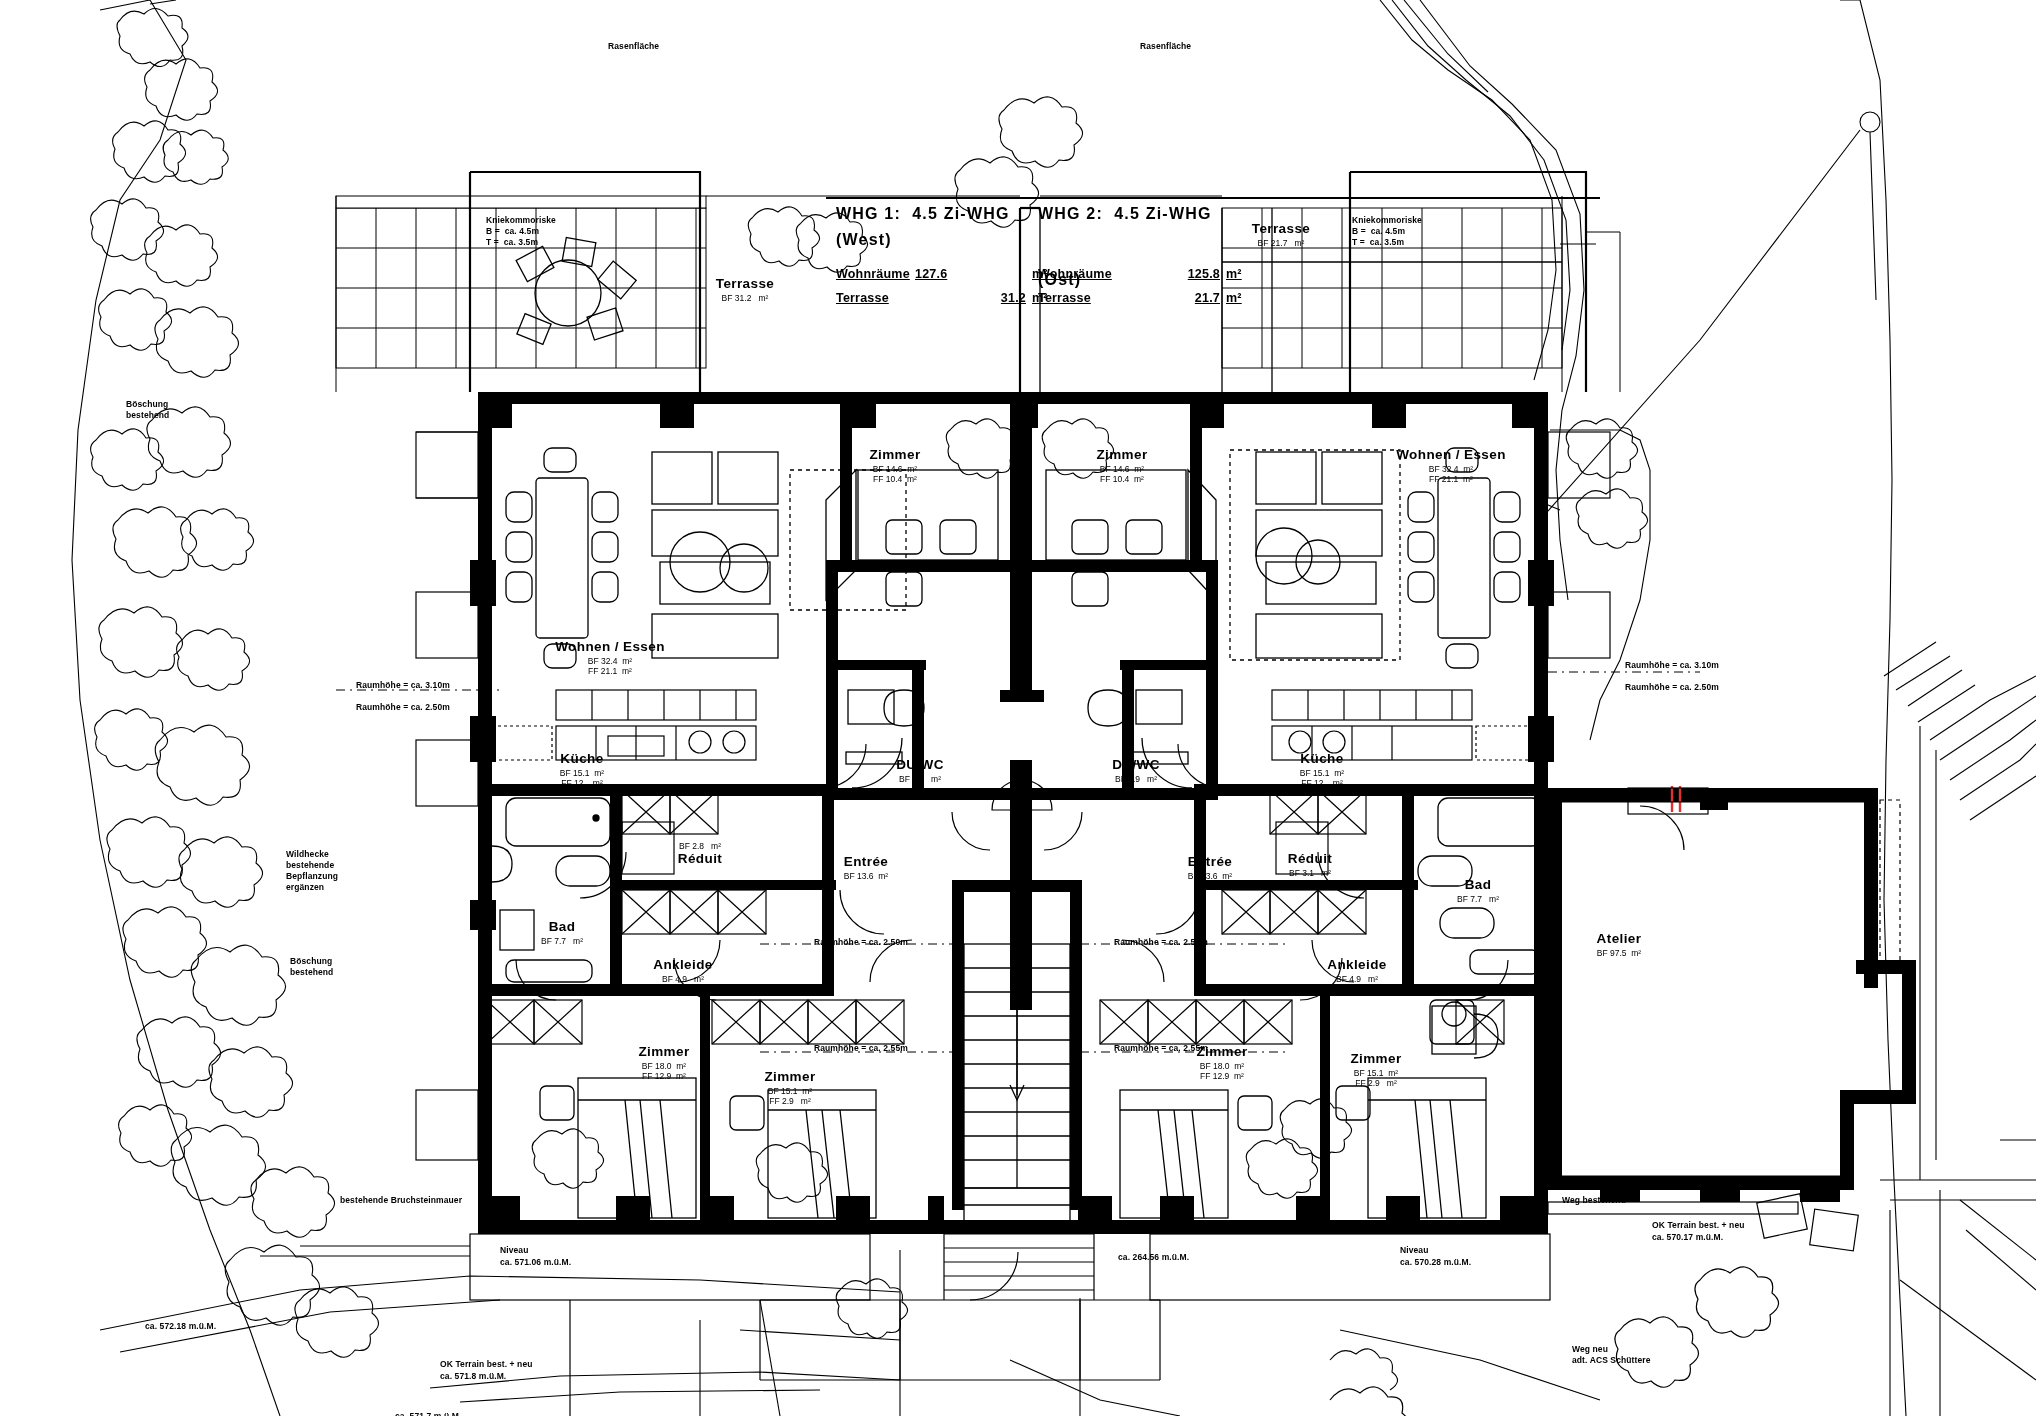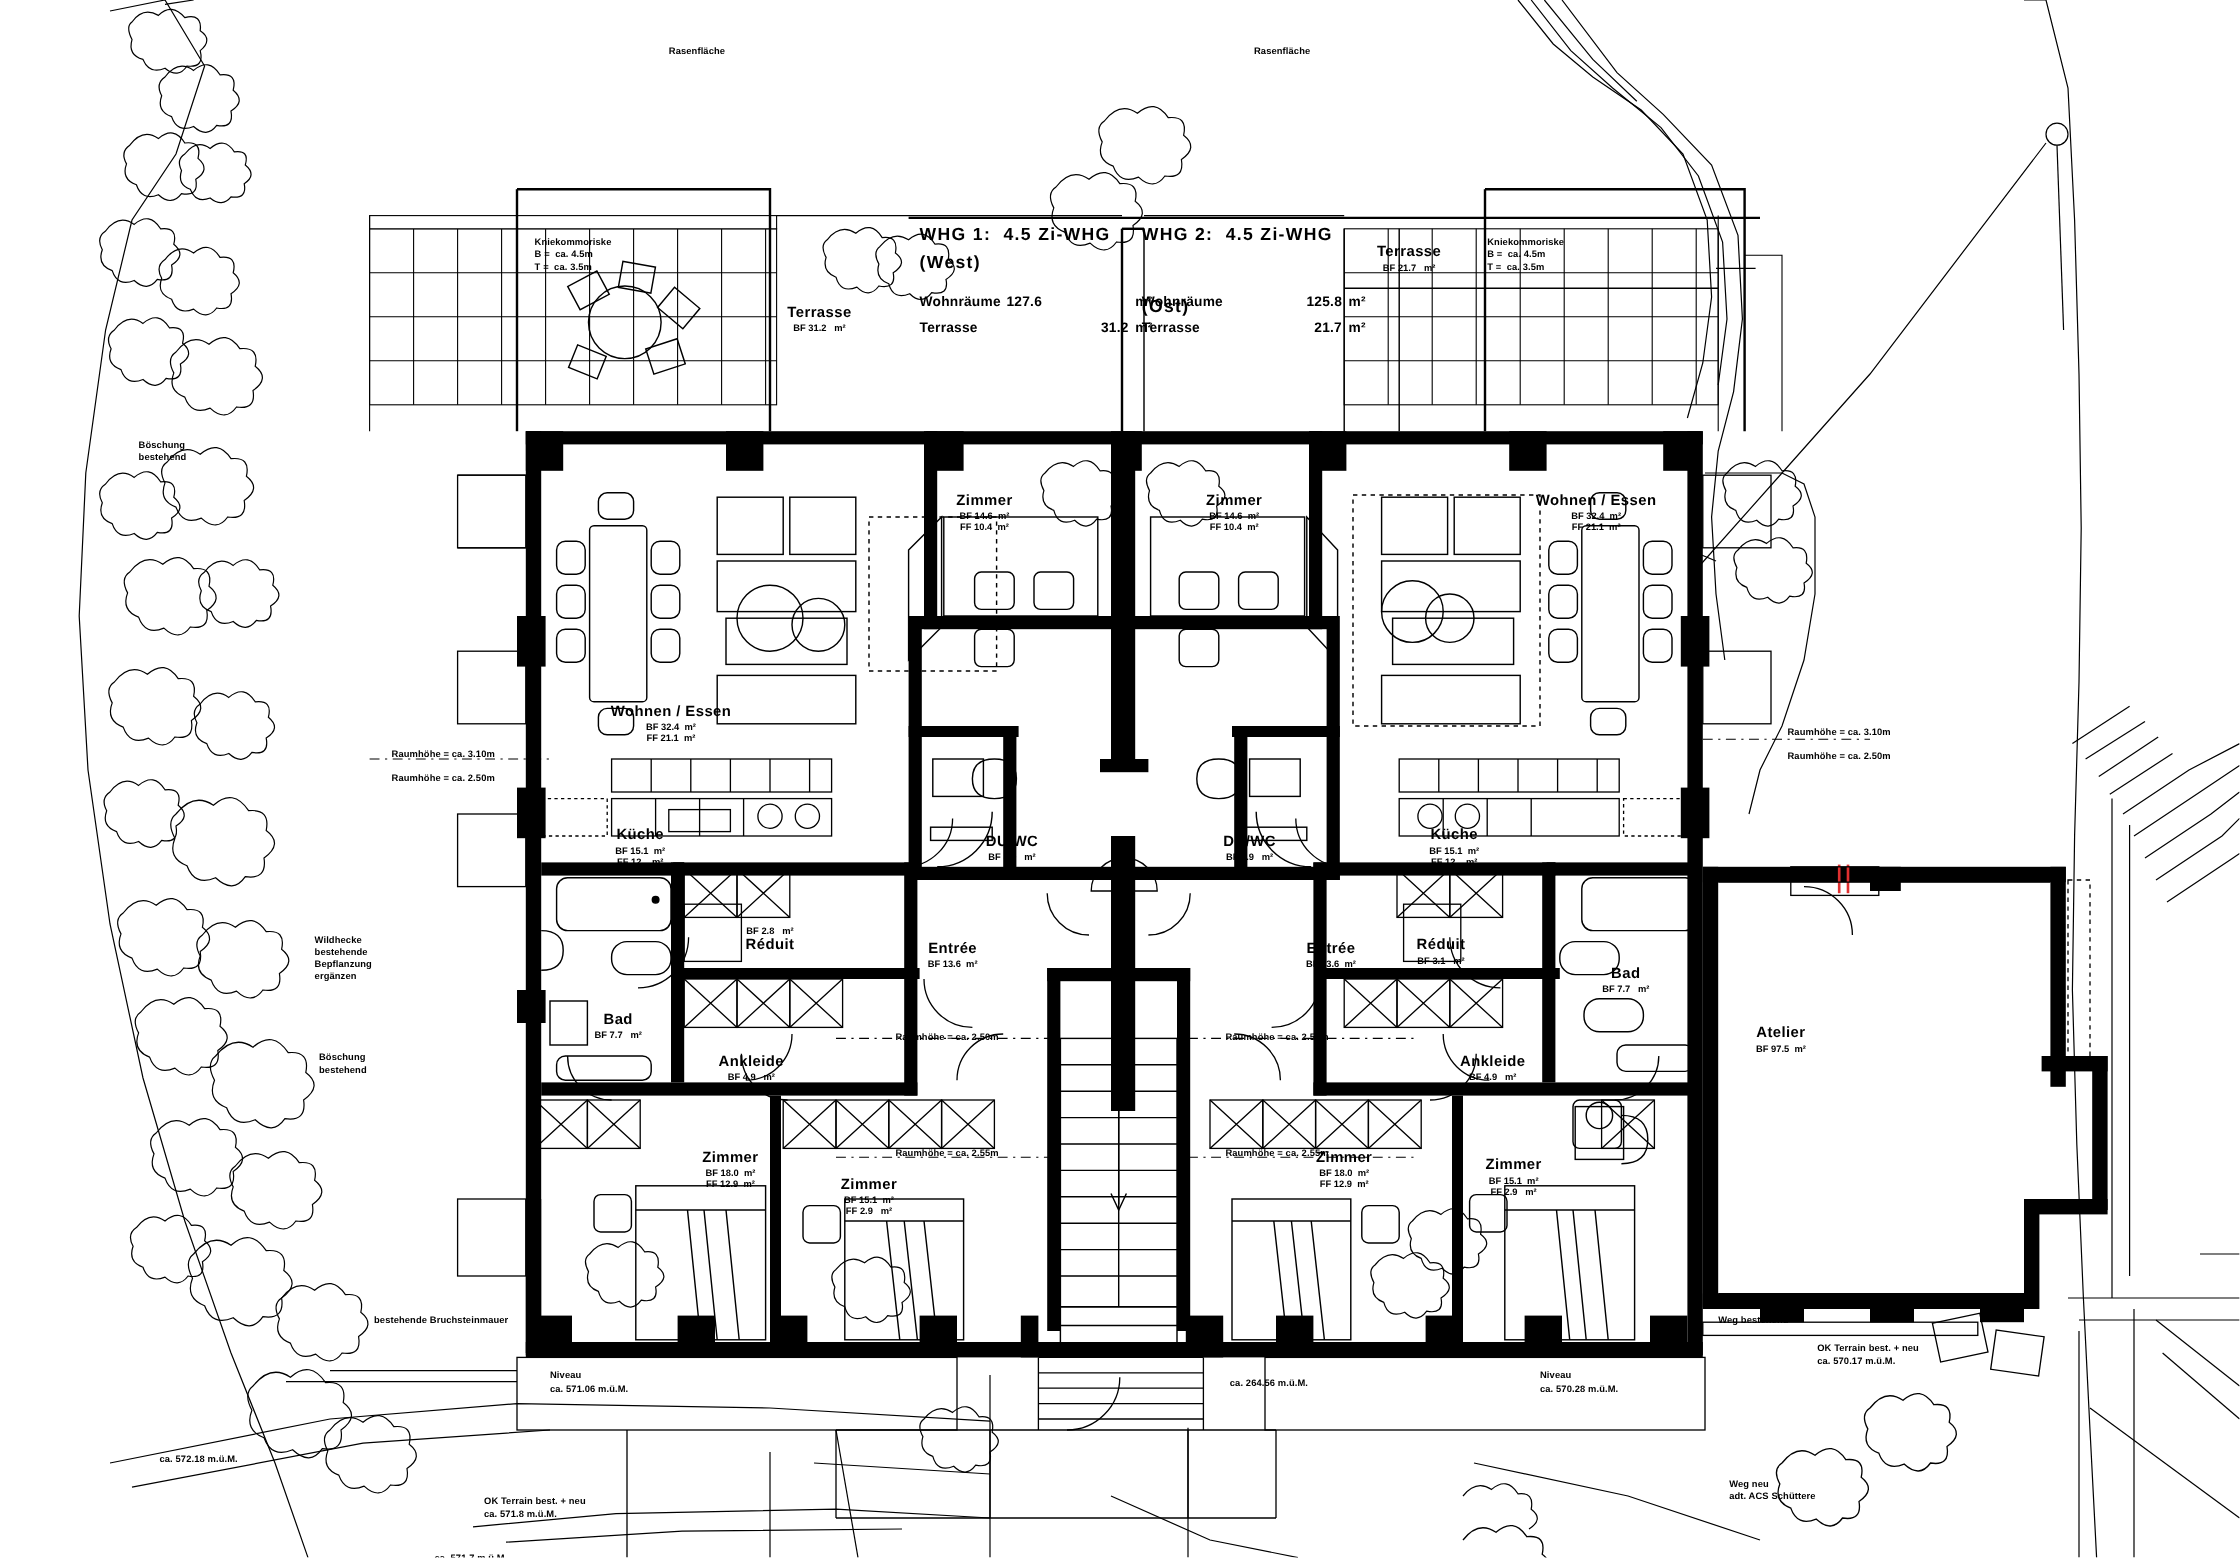--- a/index.html
+++ b/index.html
@@ -4,24 +4,24 @@
 <style>
   html,body{margin:0;padding:0;background:#ffffff;}
   body{width:2036px;height:1416px;position:relative;overflow:hidden;
        font-family:"Liberation Sans","DejaVu Sans",sans-serif;color:#000;}
 
   #sheet{position:absolute;left:0;top:0;width:2036px;height:1416px;}
   #vec{position:absolute;left:0;top:0;}
 
   .lbl{position:absolute;white-space:pre;line-height:1.05;}
   .rm{font-size:13.5px;font-weight:700;letter-spacing:.4px;}
-  .rmsub{font-size:8.5px;font-weight:700;letter-spacing:0px;}
+  .rmsub{font-size:8.5px;font-weight:400;letter-spacing:0px;}
   .note{font-size:8.5px;font-weight:700;letter-spacing:.1px;}
   .tb{font-size:16px;font-weight:700;letter-spacing:1.2px;}
-  .tbv{font-size:12.5px;font-weight:700;letter-spacing:.2px;}
+  .tbv{font-size:12.5px;font-weight:700;letter-spacing:.2px;text-decoration:underline;}
   .ctr{text-align:center;transform:translateX(-50%);}
 </style>
 </head>
 <body>
 
 <div id="sheet">
 
   <svg id="vec" width="2036" height="1416" viewBox="0 0 2036 1416" shape-rendering="geometricPrecision">
     <rect x="0" y="0" width="2036" height="1416" fill="#ffffff"></rect>
 

